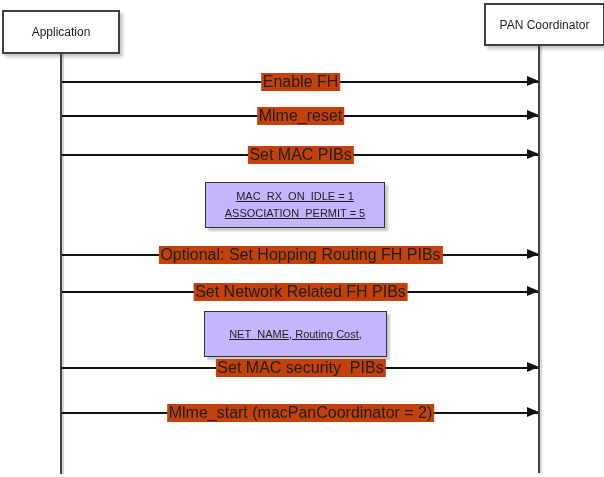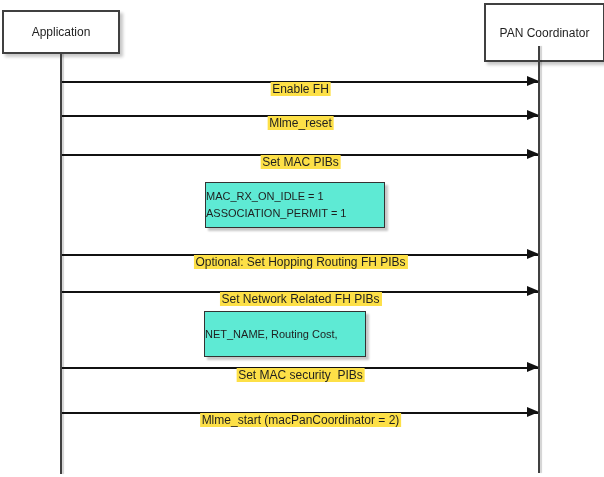--- a/index.html
+++ b/index.html
@@ -35,52 +35,53 @@
     border-top: 2px solid #111111;
   }
   .arrowhead {
     position: absolute; right: 0; top: -6px;
     width: 0; height: 0;
     border-left: 12px solid #111111;
     border-top: 5px solid transparent;
     border-bottom: 5px solid transparent;
   }
   .msg-label {
-    position: absolute; left: 50%; top: 7px;
+    position: absolute; left: 50%; top: 0;
     transform: translate(-50%, -50%);
-    background: #fde047;
+    background: #c2410c;
     padding: 0 2px;
-    font-size: 12px;
+    font-size: 16px;
     white-space: pre;
   }
   .note {
     position: absolute;
-    background: #5eead4;
+    background: #c4b5fd;
     border: 1.5px solid #333333;
     box-shadow: 2.5px 2.5px 2px rgba(0,0,0,0.22);
     display: flex;
     flex-direction: column;
-    align-items: flex-start;
+    align-items: center;
     justify-content: center;
     font-size: 11px;
     line-height: 17px;
     text-align: center;
     box-sizing: border-box;
+    text-decoration: underline;
   }
 </style>
 </head>
 <body>
 
 <div id="canvas">
 
   <div class="actor" style="left:2px; top:10px; width:118px; height:44px;">
     <span>Application</span>
   </div>
 
-  <div class="actor" style="left:484px; top:3px; width:121px; height:59px;">
+  <div class="actor" style="left:484px; top:3px; width:121px; height:43px;">
     <span>PAN Coordinator</span>
   </div>
 
   <div class="lifeline" style="left:60px; top:54px; height:420px;"></div>
   <div class="lifeline" style="left:538px; top:46px; height:427px;"></div>
 
   <div class="message" style="top:82px;">
     <div class="msg-line"></div>
     <div class="arrowhead"></div>
     <span class="msg-label">Enable FH</span>
@@ -93,36 +94,36 @@
   </div>
 
   <div class="message" style="top:155px;">
     <div class="msg-line"></div>
     <div class="arrowhead"></div>
     <span class="msg-label">Set MAC PIBs</span>
   </div>
 
   <div class="note" style="left:205px; top:182px; width:180px; height:46px;">
     <span>MAC_RX_ON_IDLE = 1</span>
-    <span>ASSOCIATION_PERMIT = 1</span>
+    <span>ASSOCIATION_PERMIT = 5</span>
   </div>
 
   <div class="message" style="top:255px;">
     <div class="msg-line"></div>
     <div class="arrowhead"></div>
     <span class="msg-label">Optional: Set Hopping Routing FH PIBs</span>
   </div>
 
   <div class="message" style="top:292px;">
     <div class="msg-line"></div>
     <div class="arrowhead"></div>
     <span class="msg-label">Set Network Related FH PIBs</span>
   </div>
 
-  <div class="note" style="left:204px; top:311px; width:162px; height:46px;">
+  <div class="note" style="left:204px; top:311px; width:183px; height:46px;">
     <span>NET_NAME, Routing Cost,</span>
   </div>
 
   <div class="message" style="top:368px;">
     <div class="msg-line"></div>
     <div class="arrowhead"></div>
     <span class="msg-label">Set MAC security  PIBs</span>
   </div>
 
   <div class="message" style="top:413px;">

